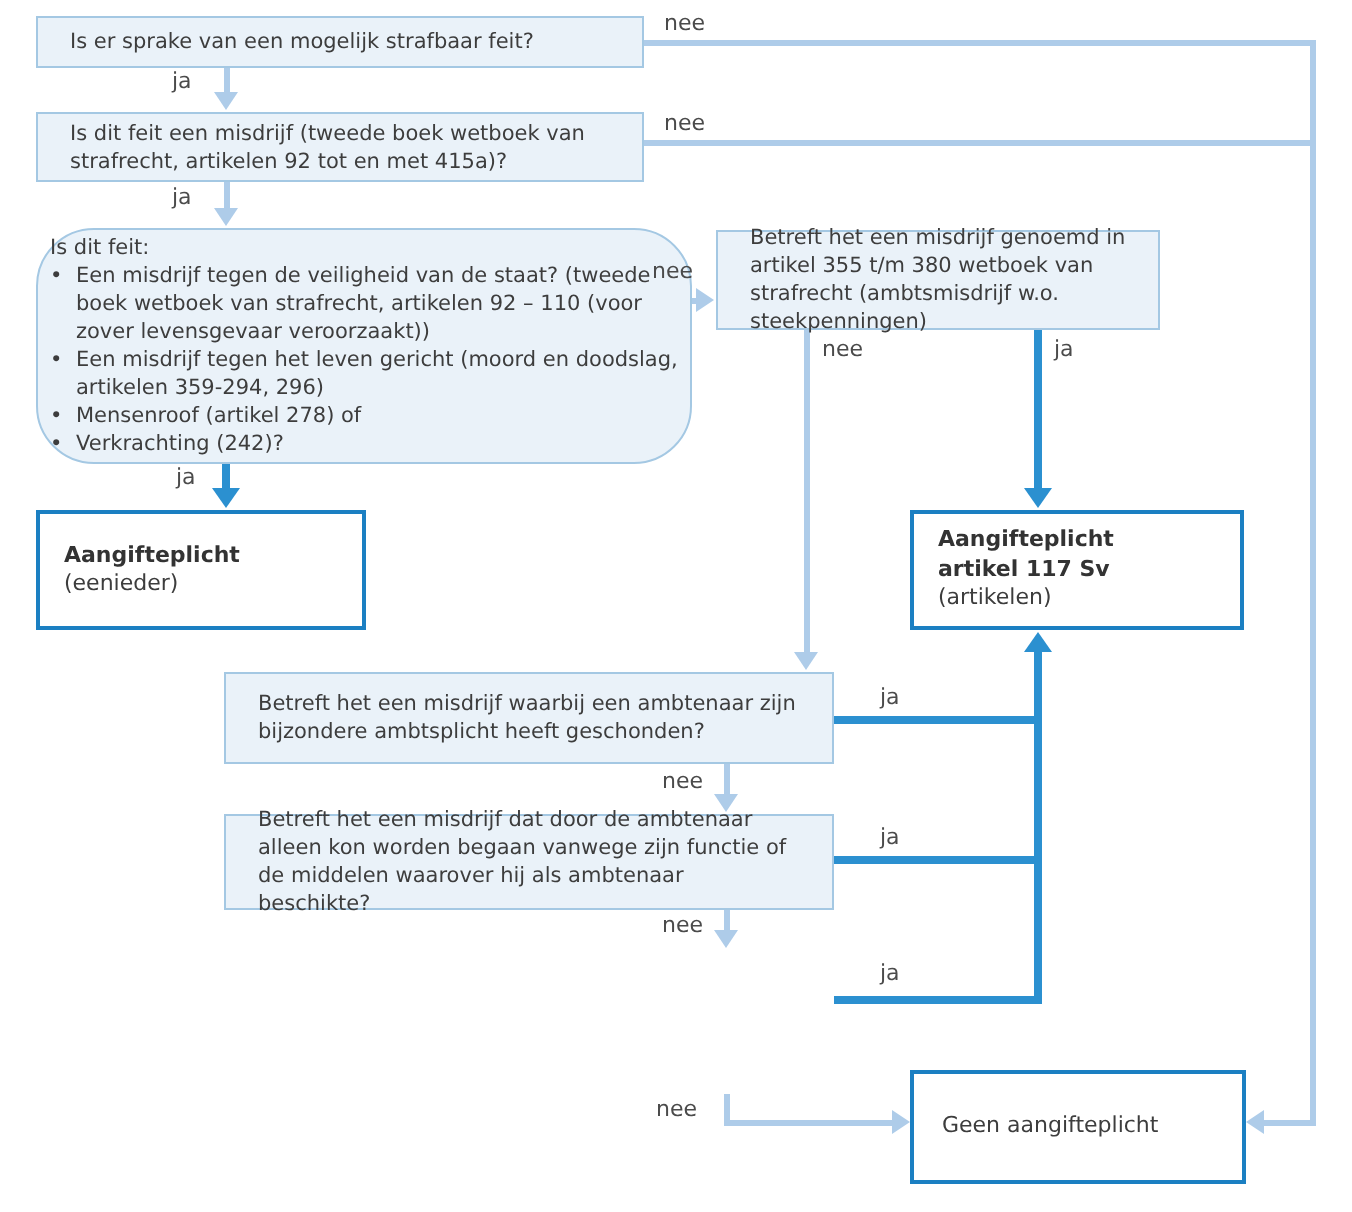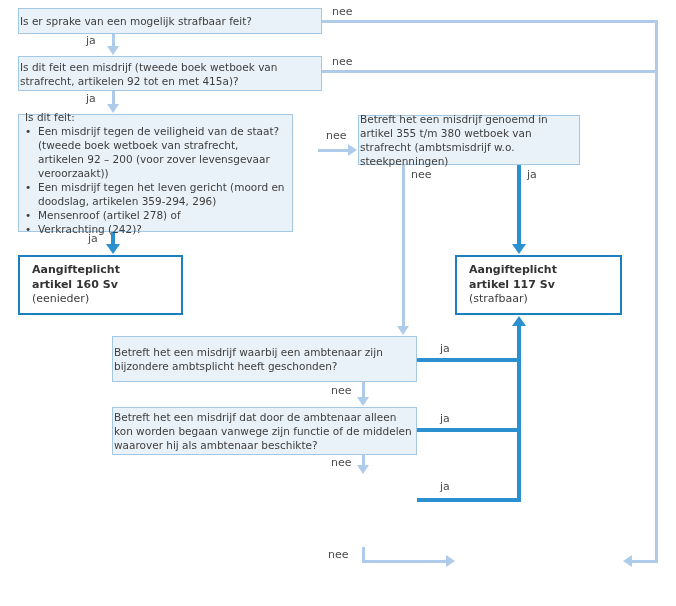--- a/index.html
+++ b/index.html
@@ -15,21 +15,21 @@
   }
   
   .qbox{
     position:absolute;
     background:#eaf2f9;
     border:1.5px solid #a4c8e3;
     box-sizing:border-box;
     color:#3d3d3d;
     font-size:10.5px;
     line-height:14px;
-    padding:3px 1px;
+    padding:3px 16px;
     display:flex;
     flex-direction:column;
     justify-content:center;
   }
   
   .rbox{
     position:absolute;
     background:#ffffff;
     border:2.5px solid #1b7fc2;
     box-sizing:border-box;
@@ -115,25 +115,25 @@
   <div class="ah left light" style="left:623px;top:555px;"></div>
 
   <div class="qbox" style="left:18px;top:8px;width:304px;height:26px;">
     <div>Is er sprake van een mogelijk strafbaar feit?</div>
   </div>
 
   <div class="qbox" style="left:18px;top:56px;width:304px;height:35px;justify-content:center;">
     <div>Is dit feit een misdrijf (tweede boek wetboek van strafrecht, artikelen 92 tot en met 415a)?</div>
   </div>
 
-  <div class="qbox" style="left:18px;top:114px;width:275px;height:118px;padding:10px 6px;">
+  <div class="qbox" style="left:18px;top:114px;width:328px;height:118px;padding:10px 6px;border-radius:29px;">
     <div class="q3-intro">Is dit feit:</div>
     <div class="bullet-row">
       <span class="dot">•</span>
-      <span class="btxt">Een misdrijf tegen de veiligheid van de staat? (tweede boek wetboek van strafrecht, artikelen 92 – 200 (voor zover levensgevaar veroorzaakt))</span>
+      <span class="btxt">Een misdrijf tegen de veiligheid van de staat? (tweede boek wetboek van strafrecht, artikelen 92 – 110 (voor zover levensgevaar veroorzaakt))</span>
     </div>
     <div class="bullet-row">
       <span class="dot">•</span>
       <span class="btxt">Een misdrijf tegen het leven gericht (moord en doodslag, artikelen 359-294, 296)</span>
     </div>
     <div class="bullet-row">
       <span class="dot">•</span>
       <span class="btxt">Mensenroof (artikel 278) of</span>
     </div>
     <div class="bullet-row">
@@ -150,30 +150,32 @@
     <div>Betreft het een misdrijf waarbij een ambtenaar zijn bijzondere ambtsplicht heeft geschonden?</div>
   </div>
 
   <div class="qbox" style="left:112px;top:407px;width:305px;height:48px;">
     <div>Betreft het een misdrijf dat door de ambtenaar alleen kon worden begaan vanwege zijn functie of de middelen waarover hij als ambtenaar beschikte?</div>
   </div>
 
 
   <div class="rbox" style="left:18px;top:255px;width:165px;height:60px;">
     <div class="r-title">Aangifteplicht</div>
-    <div class="r-sub">artikel 160 Sv</div>
     <div class="r-note">(eenieder)</div>
   </div>
 
   <div class="rbox" style="left:455px;top:255px;width:167px;height:60px;">
     <div class="r-title">Aangifteplicht</div>
     <div class="r-sub">artikel 117 Sv</div>
-    <div class="r-note">(strafbaar)</div>
+    <div class="r-note">(artikelen)</div>
   </div>
 
+  <div class="rbox" style="left:455px;top:535px;width:168px;height:57px;padding-left:14px;">
+    <div>Geen aangifteplicht</div>
+  </div>
 
   <div class="elabel" style="left:332px;top:6px;">nee</div>
   <div class="elabel" style="left:86px;top:35px;">ja</div>
   <div class="elabel" style="left:332px;top:56px;">nee</div>
   <div class="elabel" style="left:86px;top:93px;">ja</div>
   <div class="elabel" style="left:326px;top:130px;">nee</div>
   <div class="elabel" style="left:411px;top:169px;">nee</div>
   <div class="elabel" style="left:527px;top:169px;">ja</div>
   <div class="elabel" style="left:88px;top:233px;">ja</div>
   <div class="elabel" style="left:440px;top:343px;">ja</div>

